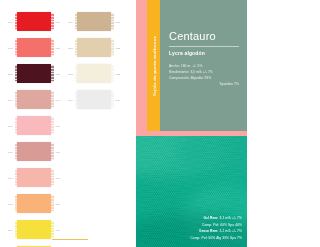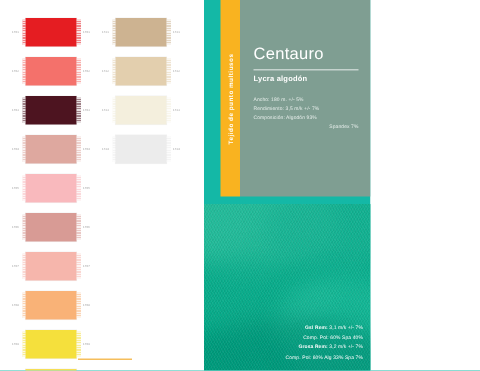--- a/index.html
+++ b/index.html
@@ -4,21 +4,21 @@
 <title>Centauro fabric swatch card</title>
 <style>
   html,body{margin:0;padding:0;}
   body{
     width:247px;height:247px;
     background:#ffffff;
     font-family:"Liberation Sans", sans-serif;
     overflow:hidden;
     position:relative;
   }
-  #card{position:absolute;inset:0;background:#14b8a6;}
+  #card{position:absolute;inset:0;background:#fca5a5;}
 
   
   #swatch-area{
     position:absolute;left:0;top:0;width:136px;height:247px;
     background:#ffffff;
   }
   .swatch-col{position:absolute;top:12px;}
   #col-left{left:8px;}
   #col-right{left:68px;}
 

